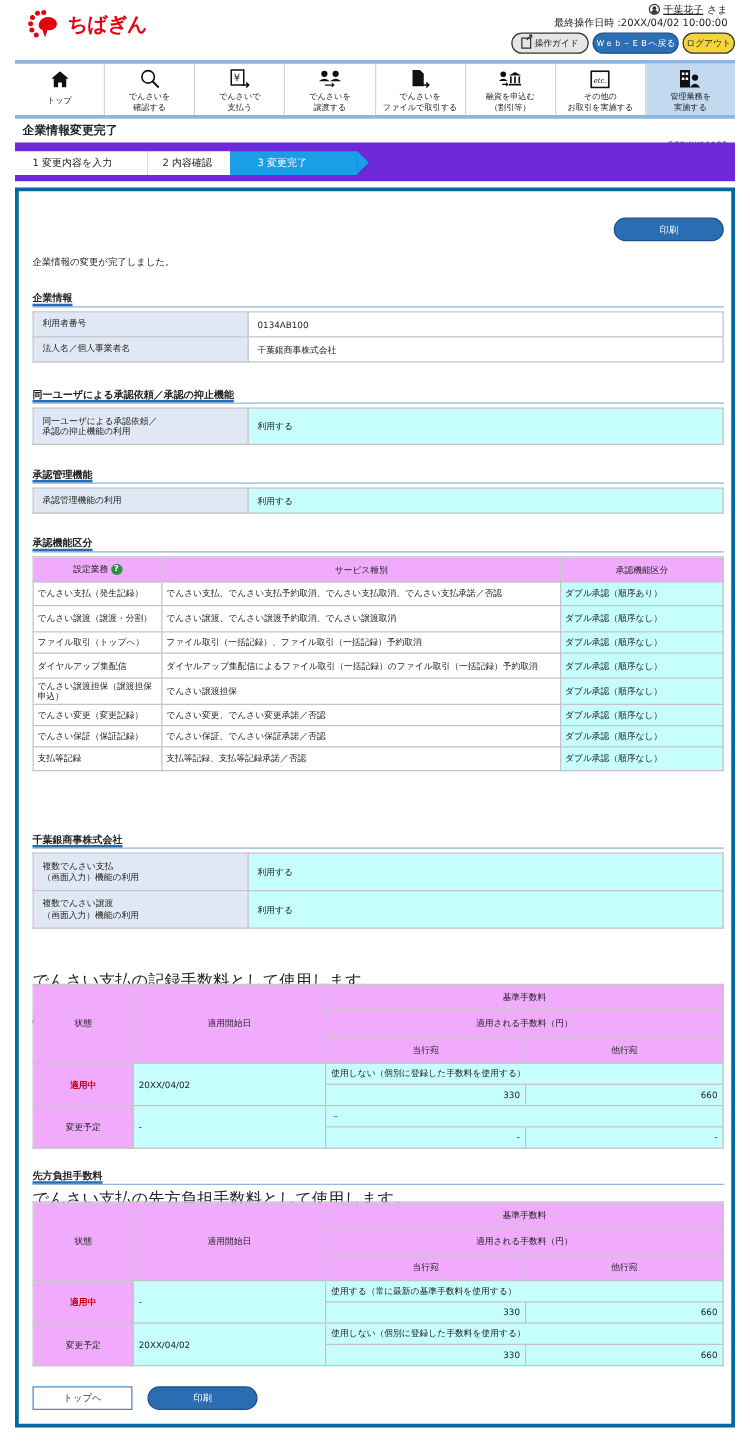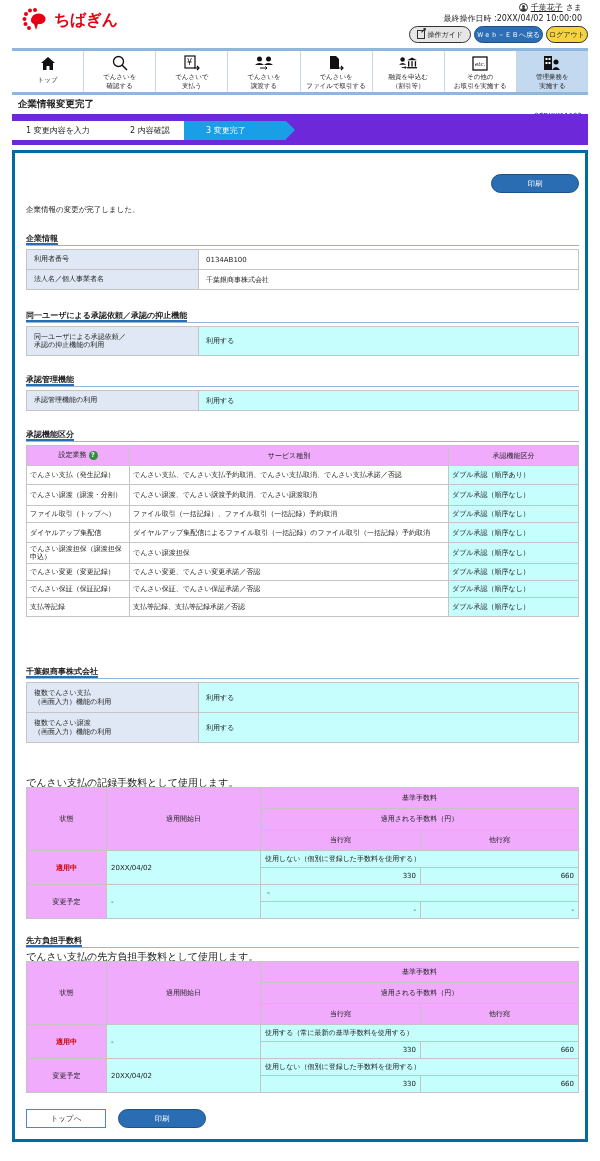--- a/index.html
+++ b/index.html
@@ -49,21 +49,21 @@
   .step1 .step-arrow-in { position: absolute; right: -7px; top: 0; width: 0; height: 0; border-top: 9.5px solid transparent; border-bottom: 9.5px solid transparent; border-left: 7px solid #fff; z-index: 2; }
   .step3-tail { position: absolute; right: -9px; top: 0; width: 0; height: 0; border-top: 9.5px solid transparent; border-bottom: 9.5px solid transparent; border-left: 9px solid #1a9ee5; }
 
   
   .panel { position: absolute; left: 12px; top: 150px; width: 576px; height: 992px; border: 3px solid #0369a1; background: #fff; }
   .btn-print-top { position: absolute; left: 476px; top: 21px; width: 88px; height: 19px; border-radius: 10px; background: #2a6db3; border: 1px solid #1d4f87; color: #fff; font-size: 7.5px; display: flex; align-items: center; justify-content: center; }
   .completion-msg { position: absolute; left: 11px; top: 52px; font-size: 7.5px; }
 
   .section-title { position: absolute; left: 11px; width: 553px; font-size: 8px; font-weight: bold; border-bottom: 1.5px solid #8fb6dc; padding-bottom: 1px; }
   .section-title span { border-bottom: 2px solid #2a6db3; padding-bottom: 0; }
-  .section-note { position: absolute; left: 11px; font-size: 10px; }
+  .section-note { position: absolute; left: 11px; font-size: 13px; }
 
   table { position: absolute; left: 11px; width: 553px; border-collapse: collapse; font-size: 7px; }
   td, th { border: 1px solid #c4c4c4; font-weight: normal; }
   .th { background: #f0abfc; }
   .val { background: #c6fdfd; }
   .white { background: #fff; }
   .kv td { padding: 0 7px; }
   .kv td.k { width: 172px; background: #dfe8f4; line-height: 8.5px; }
   .center { text-align: center; }
   .right { text-align: right; }

